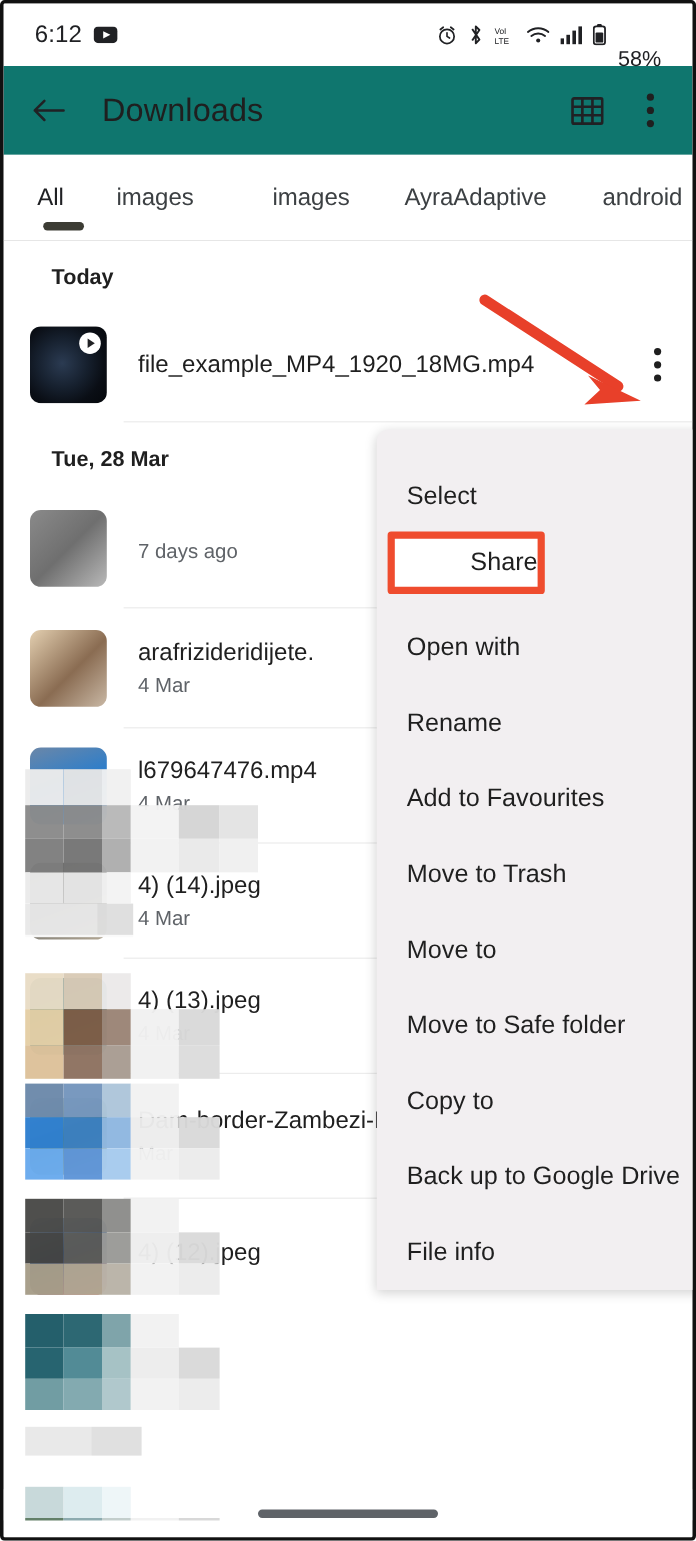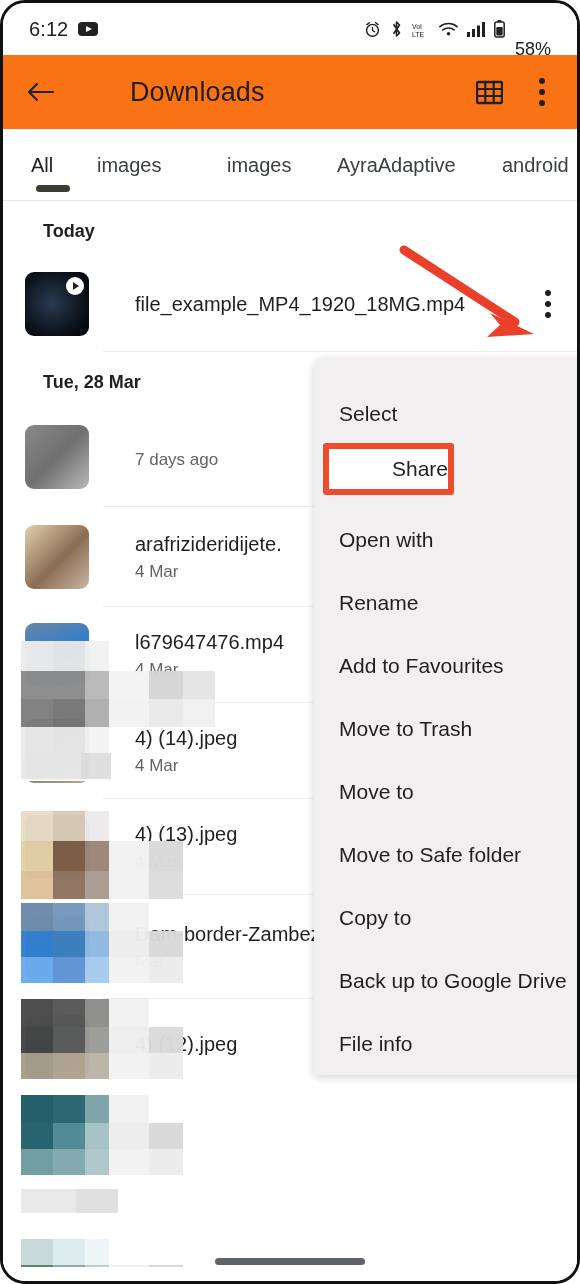--- a/index.html
+++ b/index.html
@@ -10,40 +10,40 @@
     color:#1f1f1f;
     overflow:hidden;
     position:relative;
   }
 
   
   #phone {
     position:absolute; inset:0;
     background:#ffffff;
     border:3px solid #111;
-    border-radius:25px;
+    border-radius:4px;
     overflow:hidden;
   }
 
   
   .statusbar {
     height:52px; display:flex; align-items:center;
     padding:0 26px 0 26px; justify-content:space-between;
     background:#fff;
   }
   .sb-left { display:flex; align-items:center; gap:10px; }
   .sb-time { font-size:20px; color:#202124; letter-spacing:.1px; }
   .sb-right { display:flex; align-items:center; gap:9px; }
   .sb-batt { font-size:18px; color:#202124; margin-left:1px;margin-top:40px; }
   .ic { display:inline-block; line-height:0; }
 
   
   .appbar {
     height:74px; display:flex; align-items:center;
-    padding:0 22px 0 24px; background:#f97316;gap:45px;
+    padding:0 22px 0 24px; background:#0f766e;
   }
   .appbar-title {
     font-size:27px; color:#1f1f1f; margin-left:30px; flex:1;
     letter-spacing:.1px;
   }
   .appbar-actions { display:flex; align-items:center; gap:36px; margin-right:10px;}
 
   
   .kebab { width:6px; display:flex; flex-direction:column; gap:5px; align-items:center; }
   .kebab span { width:6px; height:6px; border-radius:50%; background:#1f1f1f; display:block; }
@@ -93,21 +93,21 @@
   }
   .play-badge {
     position:absolute; top:5px; right:5px; width:18px; height:18px;
     border-radius:50%; background:#fff; display:flex; align-items:center; justify-content:center;
   }
   .play-badge::after {
     content:""; width:0; height:0;
     border-left:6px solid #202124; border-top:4px solid transparent; border-bottom:4px solid transparent;
     margin-left:2px;
   }
-  .meta { flex:1; min-width:0;margin-left:20px; }
+  .meta { flex:1; min-width:0; }
   .fname { font-size:20px; color:#1f1f1f; white-space:nowrap; overflow:hidden; }
   .fsub  { font-size:17px; color:#5f6368; margin-top:6px; }
   .row-kebab { flex:0 0 auto; margin-right:4px; }
 
   
   .menu {
     position:absolute; left:311px; top:355px; width:300px; height:717px;
     background:#f2eff1;
     border-radius:10px 0 12px 0;
     box-shadow:0 2px 10px rgba(0,0,0,.18);

